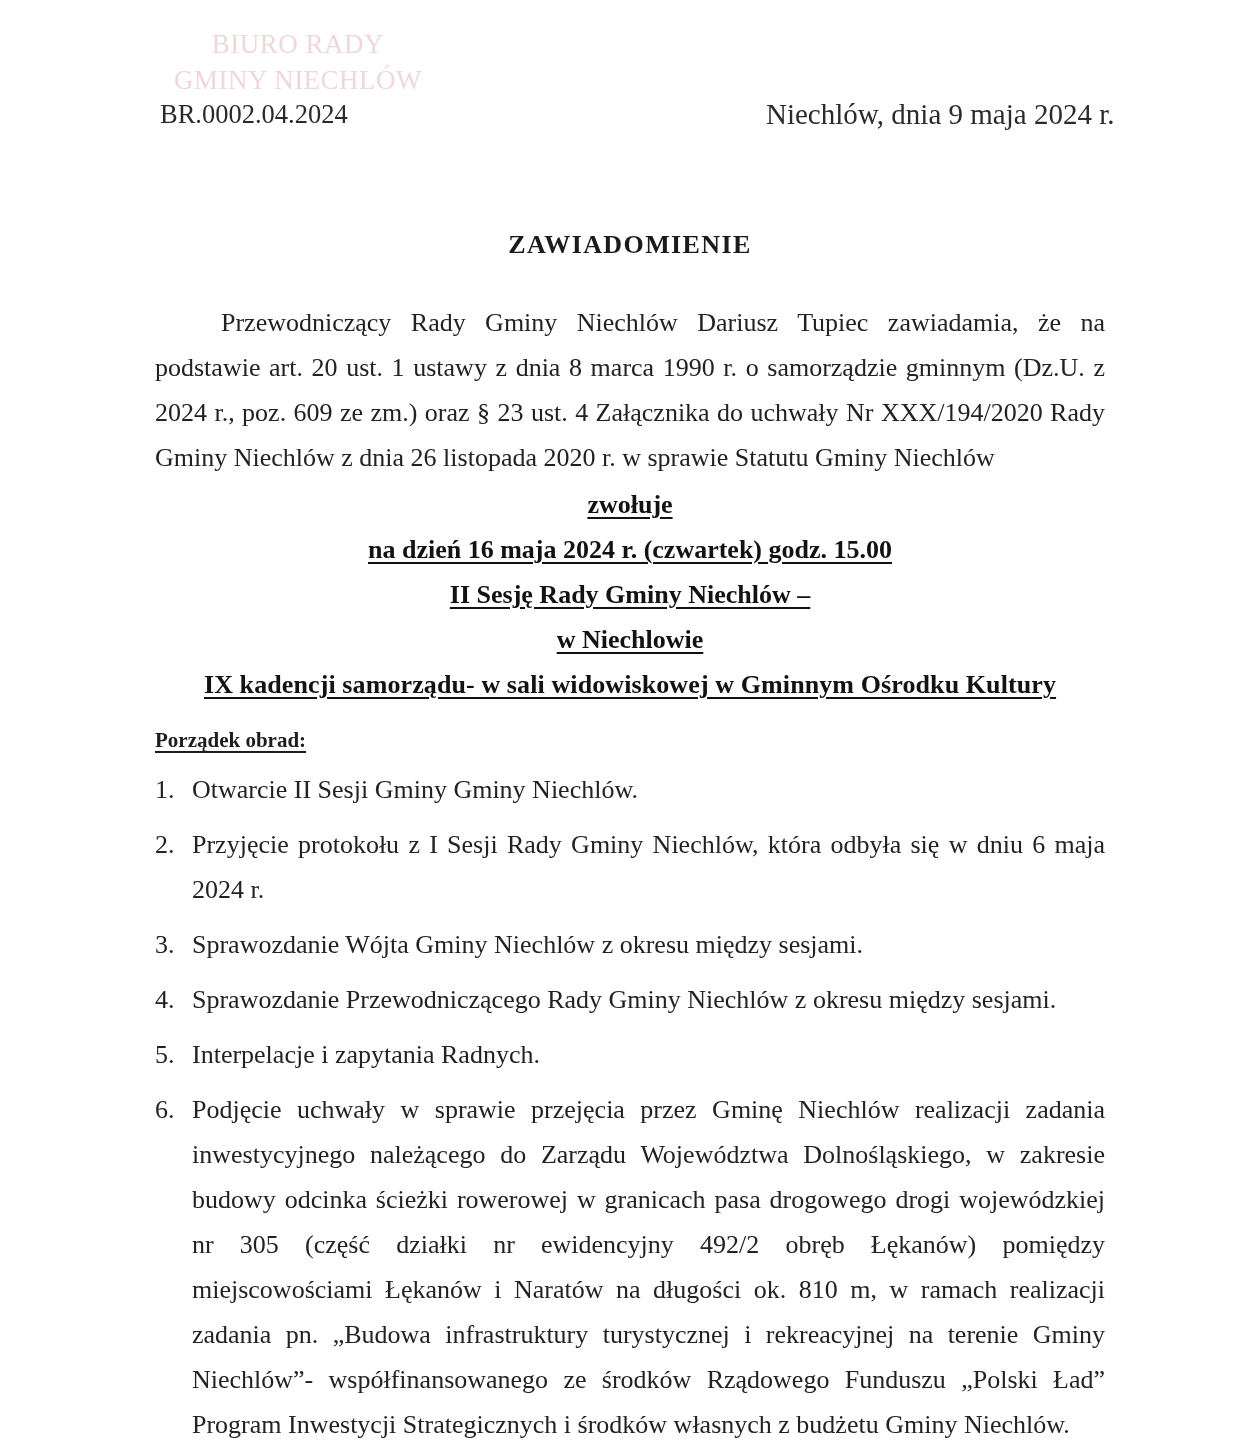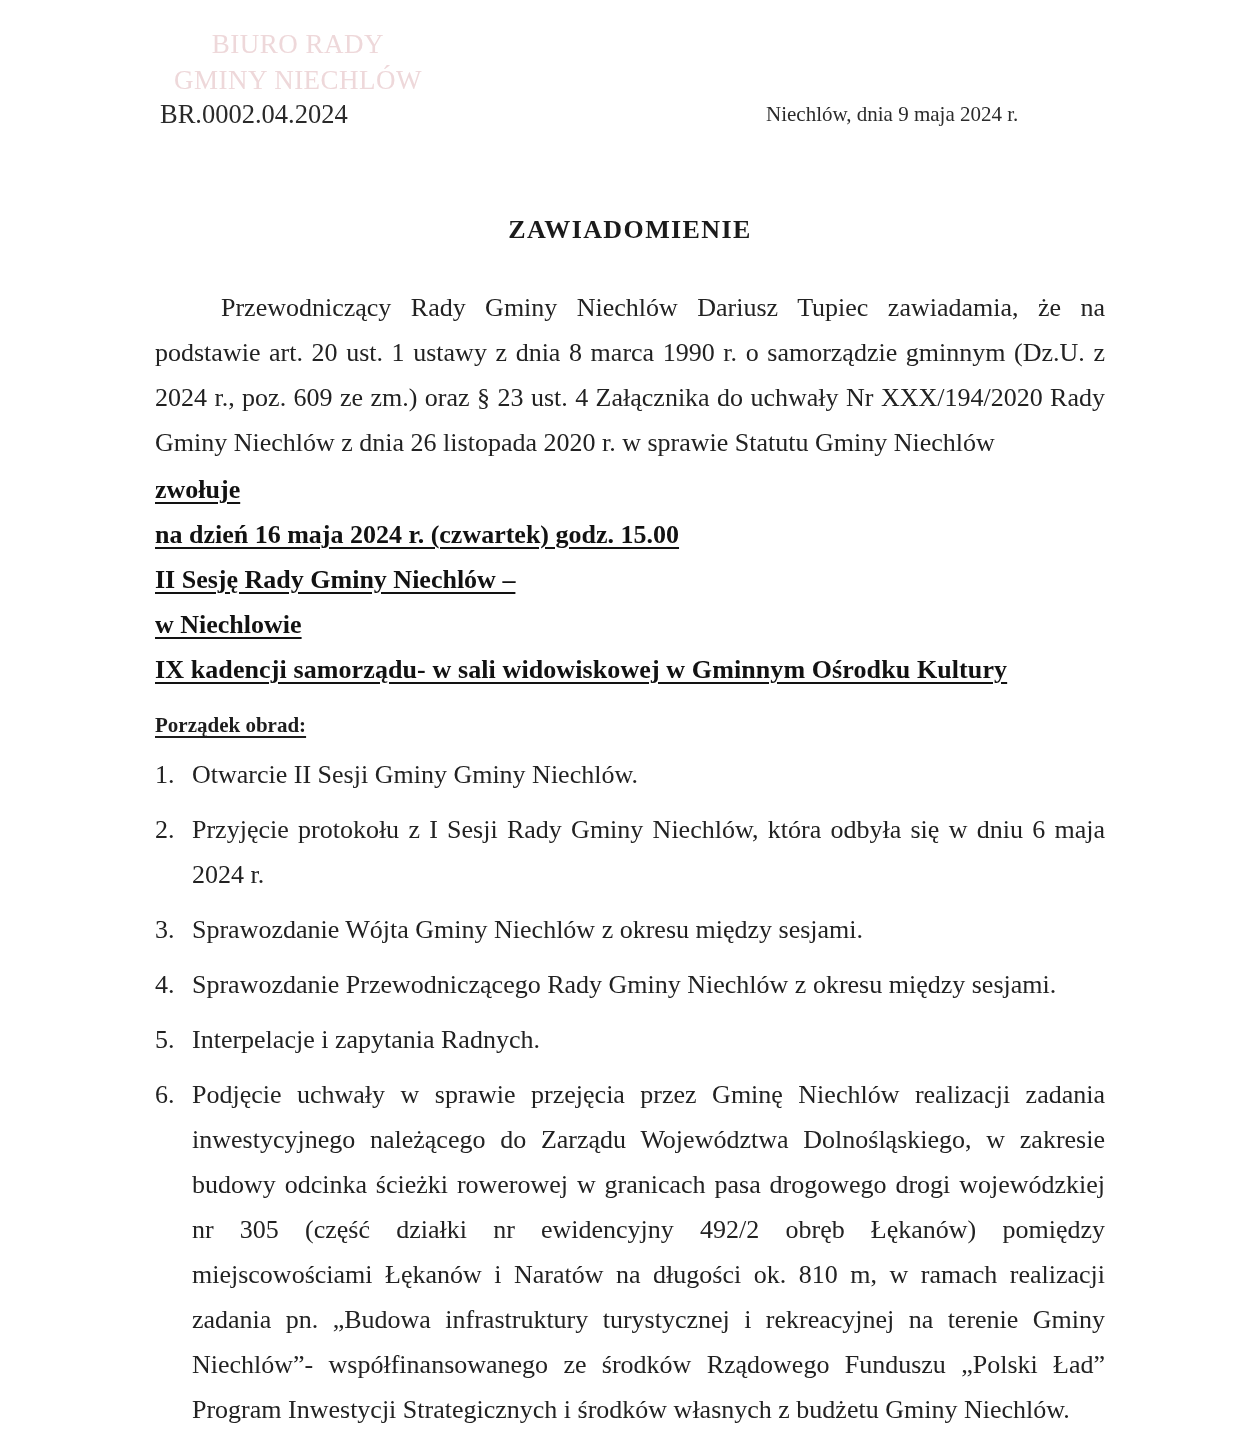--- a/index.html
+++ b/index.html
@@ -53,55 +53,56 @@
     font-size: 26.5px;
     line-height: 30px;
     color: #2a2a2a;
     white-space: nowrap;
   }
 
   .place-date {
     position: absolute;
     left: 766px;
     top: 99px;
-    font-size: 21px;
+    font-size: 29px;
     line-height: 30px;
     color: #2b2b2b;
     white-space: nowrap;
   }
 
   
   .body-area {
     position: absolute;
     left: 155px;
     top: 215px;
     width: 950px;
   }
 
   .doc-title {
     text-align: center;
     font-weight: bold;
     font-size: 26px;
     letter-spacing: 1.4px;
-    margin: 0 0 40px 0;
+    margin: 15px 0 40px 0;
     color: #1b1b1b;
   }
 
   .intro-para {
     margin: 0;
     text-align: justify;
     text-justify: inter-word;
     text-indent: 66px;
     font-size: 26px;
     line-height: 45px;
     color: #222;
   }
 
   .convene-block {
     margin-top: 2px;
+    text-align: center;
   }
   .convene-line {
     display: block;
     font-weight: bold;
     font-size: 26px;
     line-height: 45px;
     color: #121212;
     white-space: nowrap;
   }
   .convene-line > span {

